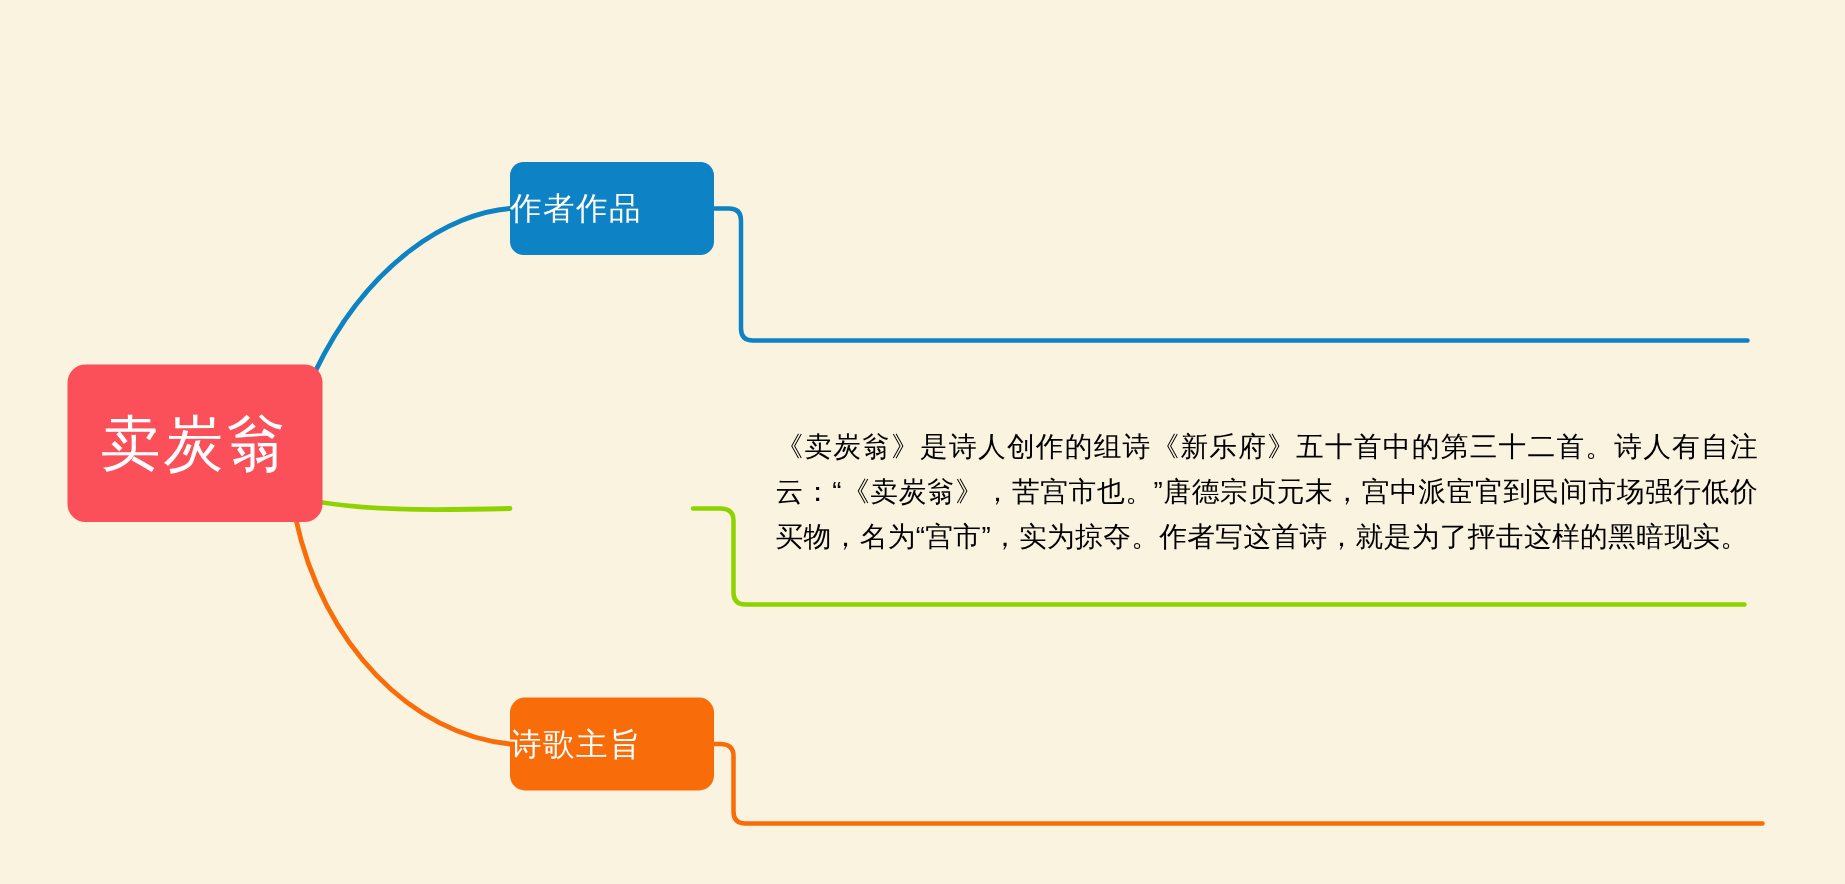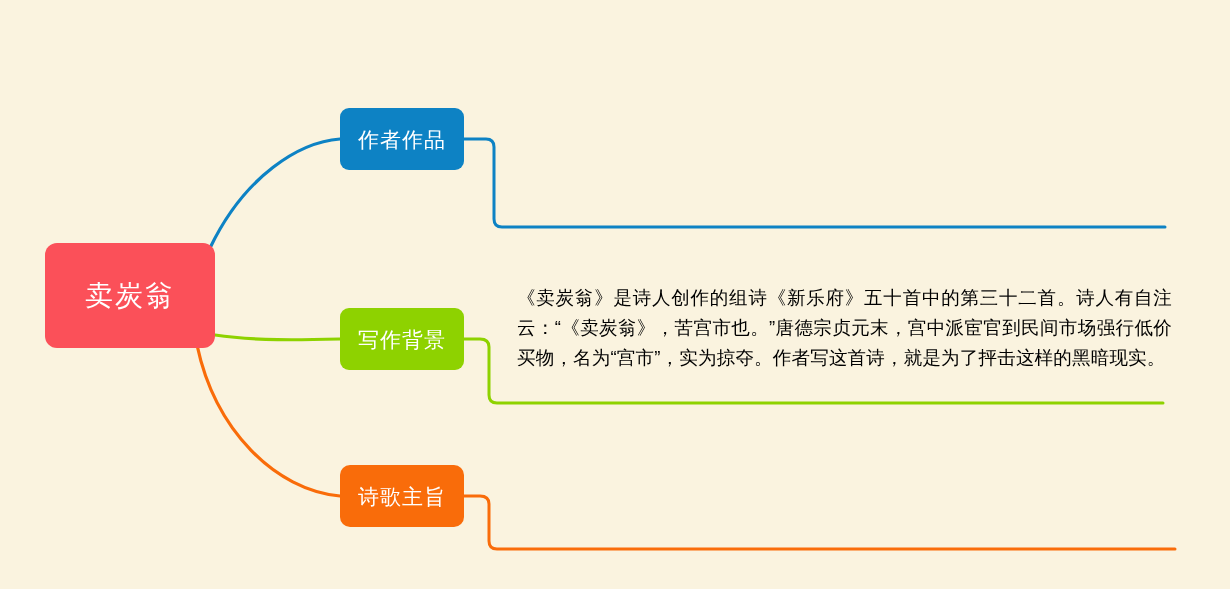--- a/index.html
+++ b/index.html
@@ -41,36 +41,35 @@
     height: 105px;
     background: #fb5059;
     border-radius: 12px;
     display: flex;
     align-items: center;
     justify-content: center;
     z-index: 5;
   }
   .root-node-label {
     color: #ffffff;
-    font-size: 28px;
+    font-size: 40px;
     letter-spacing: 2px;
     line-height: 1;
     white-space: nowrap;
   }
 
   
   .branch-label {
     position: absolute;
     left: 340px;
-    width: 124px;
+    width: 136px;
     height: 62px;
     border-radius: 9px;
     display: flex;
     align-items: center;
-    justify-content: center;
     z-index: 5;
   }
   .branch-label-text {
     color: #ffffff;
     font-size: 21px;
     letter-spacing: 1px;
     line-height: 1;
     white-space: nowrap;
   }
 
@@ -118,23 +117,20 @@
   <div class="root-node">
     <span class="root-node-label">卖炭翁</span>
   </div>
 
   <div class="branch-label b-author">
     <span class="branch-label-text">作者作品</span>
   </div>
   <div class="branch-body t-author">
   </div>
 
-  <div class="branch-label b-bg">
-    <span class="branch-label-text">写作背景</span>
-  </div>
   <div class="branch-body t-bg">
     <p>《卖炭翁》是诗人创作的组诗《新乐府》五十首中的第三十二首。诗人有自注云：“《卖炭翁》，苦宫市也。”唐德宗贞元末，宫中派宦官到民间市场强行低价买物，名为“宫市”，实为掠夺。作者写这首诗，就是为了抨击这样的黑暗现实。</p>
   </div>
 
   <div class="branch-label b-theme">
     <span class="branch-label-text">诗歌主旨</span>
   </div>
 
 </div>
 

